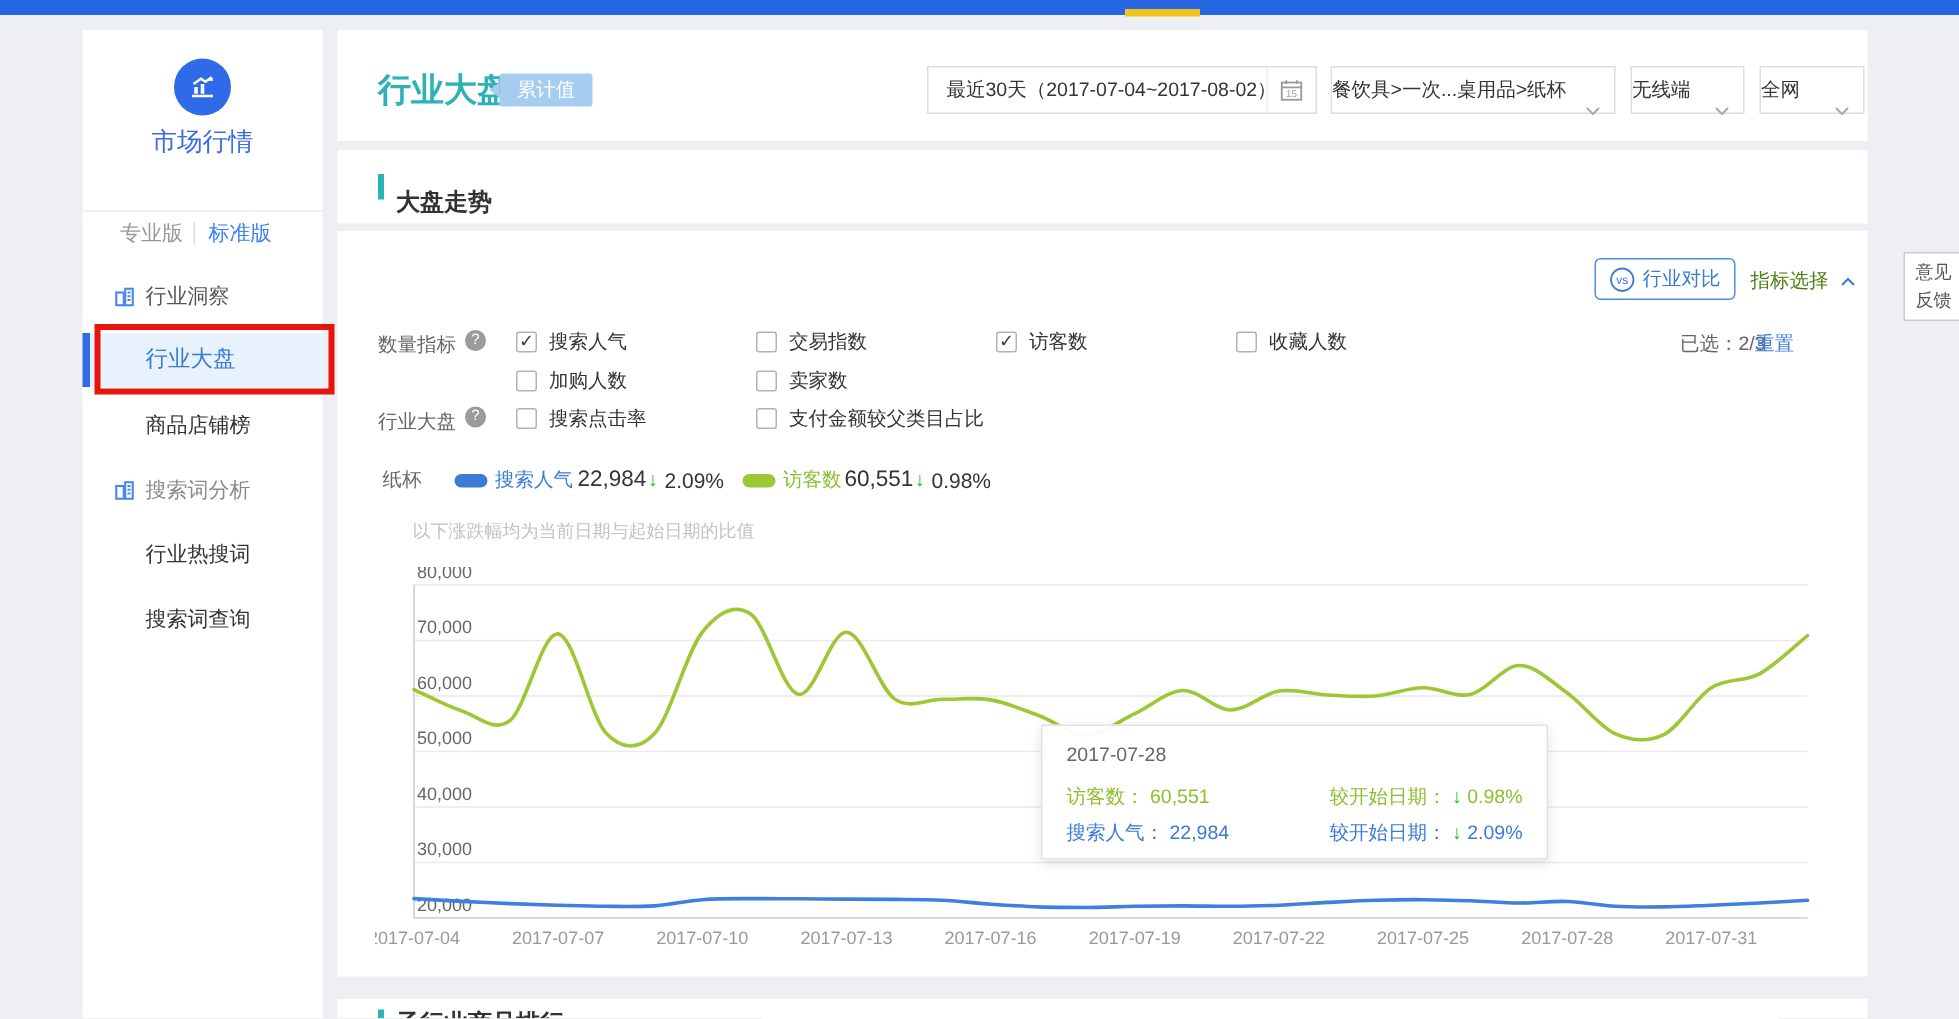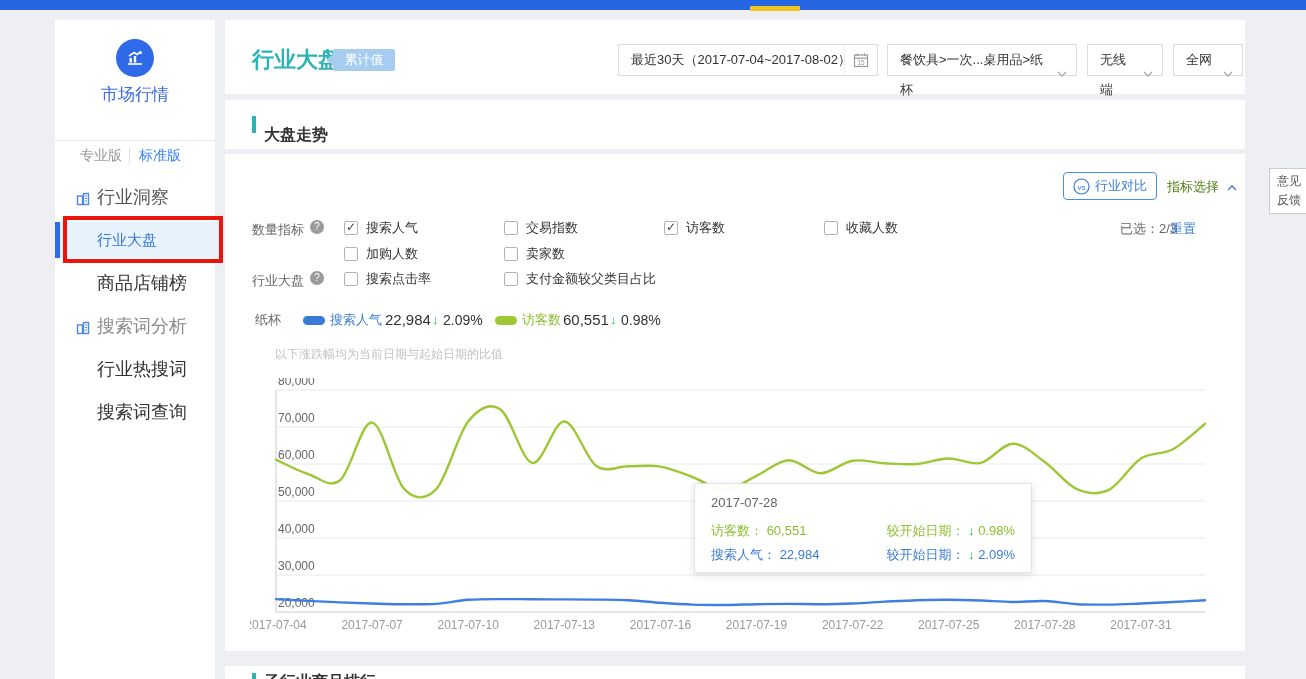--- a/index.html
+++ b/index.html
@@ -16,21 +16,21 @@
   .brand-icon { position:absolute; left:61px; top:19px; width:38px; height:38px; border-radius:50%;
                 background:#2f6ae8; display:flex; align-items:center; justify-content:center; }
   .brand-title { position:absolute; left:0; top:63px; width:160px; text-align:center;
                  color:#3a6be4; font-size:17px; }
   .side-divider { position:absolute; left:0; top:120px; width:160px; border-top:1px solid #ebebeb; }
   .ver-tabs { position:absolute; left:0; top:127px; width:160px; height:18px; }
   .ver-tab { position:absolute; top:0; font-size:14px; }
   .ver-tab.pro { left:25px; color:#999; }
   .ver-tab.std { left:84px; color:#3b82f6; }
   .ver-sep { position:absolute; left:74px; top:1px; height:15px; border-left:1px solid #ddd; }
-  .nav-row { position:absolute; left:0; width:160px; height:20px; line-height:20px; font-size:18px;padding-left:48px; }
+  .nav-row { position:absolute; left:0; width:160px; height:20px; line-height:20px; font-size:14px;padding-left:48px; }
   .nav-group-icon { position:absolute; left:21px; top:3px; }
   .nav-label { position:absolute; left:42px; }
   .nav-item-active { position:absolute; left:0; top:202px; width:160px; height:36px;
                      background:#e8f2fd; line-height:36px; }
   .active-bar { position:absolute; left:0; top:0; width:5px; height:36px; background:#2f6ae8; }
   .nav-item-active .nav-label { color:#3a7bd5; font-size:15px; }
   .red-outline { position:absolute; left:8px; top:196px; width:160px; height:47px;
                  border:4px solid #e8150d; z-index:5; }
 
   
@@ -38,21 +38,21 @@
   .page-title { position:absolute; left:27px; top:25px; font-size:22px; font-weight:bold; color:#2db3b5; }
   .title-badge { position:absolute; left:108px; top:29px; width:62px; height:22px; background:#a6cdf0;
                  color:#fff; font-size:13px; text-align:center; line-height:22px; border-radius:2px; }
   .title-badge::before { content:""; position:absolute; left:-7px; top:6px; border:5px solid transparent;
                  border-right:7px solid #a6cdf0; border-left:none; }
   .ctl { position:absolute; top:24px; height:32px; border:1px solid #ddd; border-radius:0;
          background:#fff; line-height:30px; color:#333; }
   .ctl-date { left:393px; width:260px; padding-left:12px; }
   .date-ico-wrap { position:absolute; right:0; top:0; width:33px; height:30px; border-left:1px solid #eee;
                    display:flex; align-items:center; justify-content:center; }
-  .ctl-dd { padding-left:12px; padding-right:24px; }
+  .ctl-dd { padding-left:0; padding-right:24px; }
   .dd-cat { left:662px; width:190px; }
   .dd-term { left:862px; width:76px; }
   .dd-scope { left:948px; width:70px; }
   .dd-chev { position:absolute; right:9px; top:13px; }
 
   
   .section-strip { position:absolute; left:225px; top:100px; width:1020px; height:49px; background:#fff; }
   .teal-bar { position:absolute; left:27px; top:16px; width:4px; height:17px; background:#2bb3b6; }
   .section-title { position:absolute; left:39px; top:25px; font-size:16px; font-weight:bold; color:#333; }
   .next-card { position:absolute; left:225px; top:666px; width:1020px; height:13px; background:#fff; overflow:hidden; }

